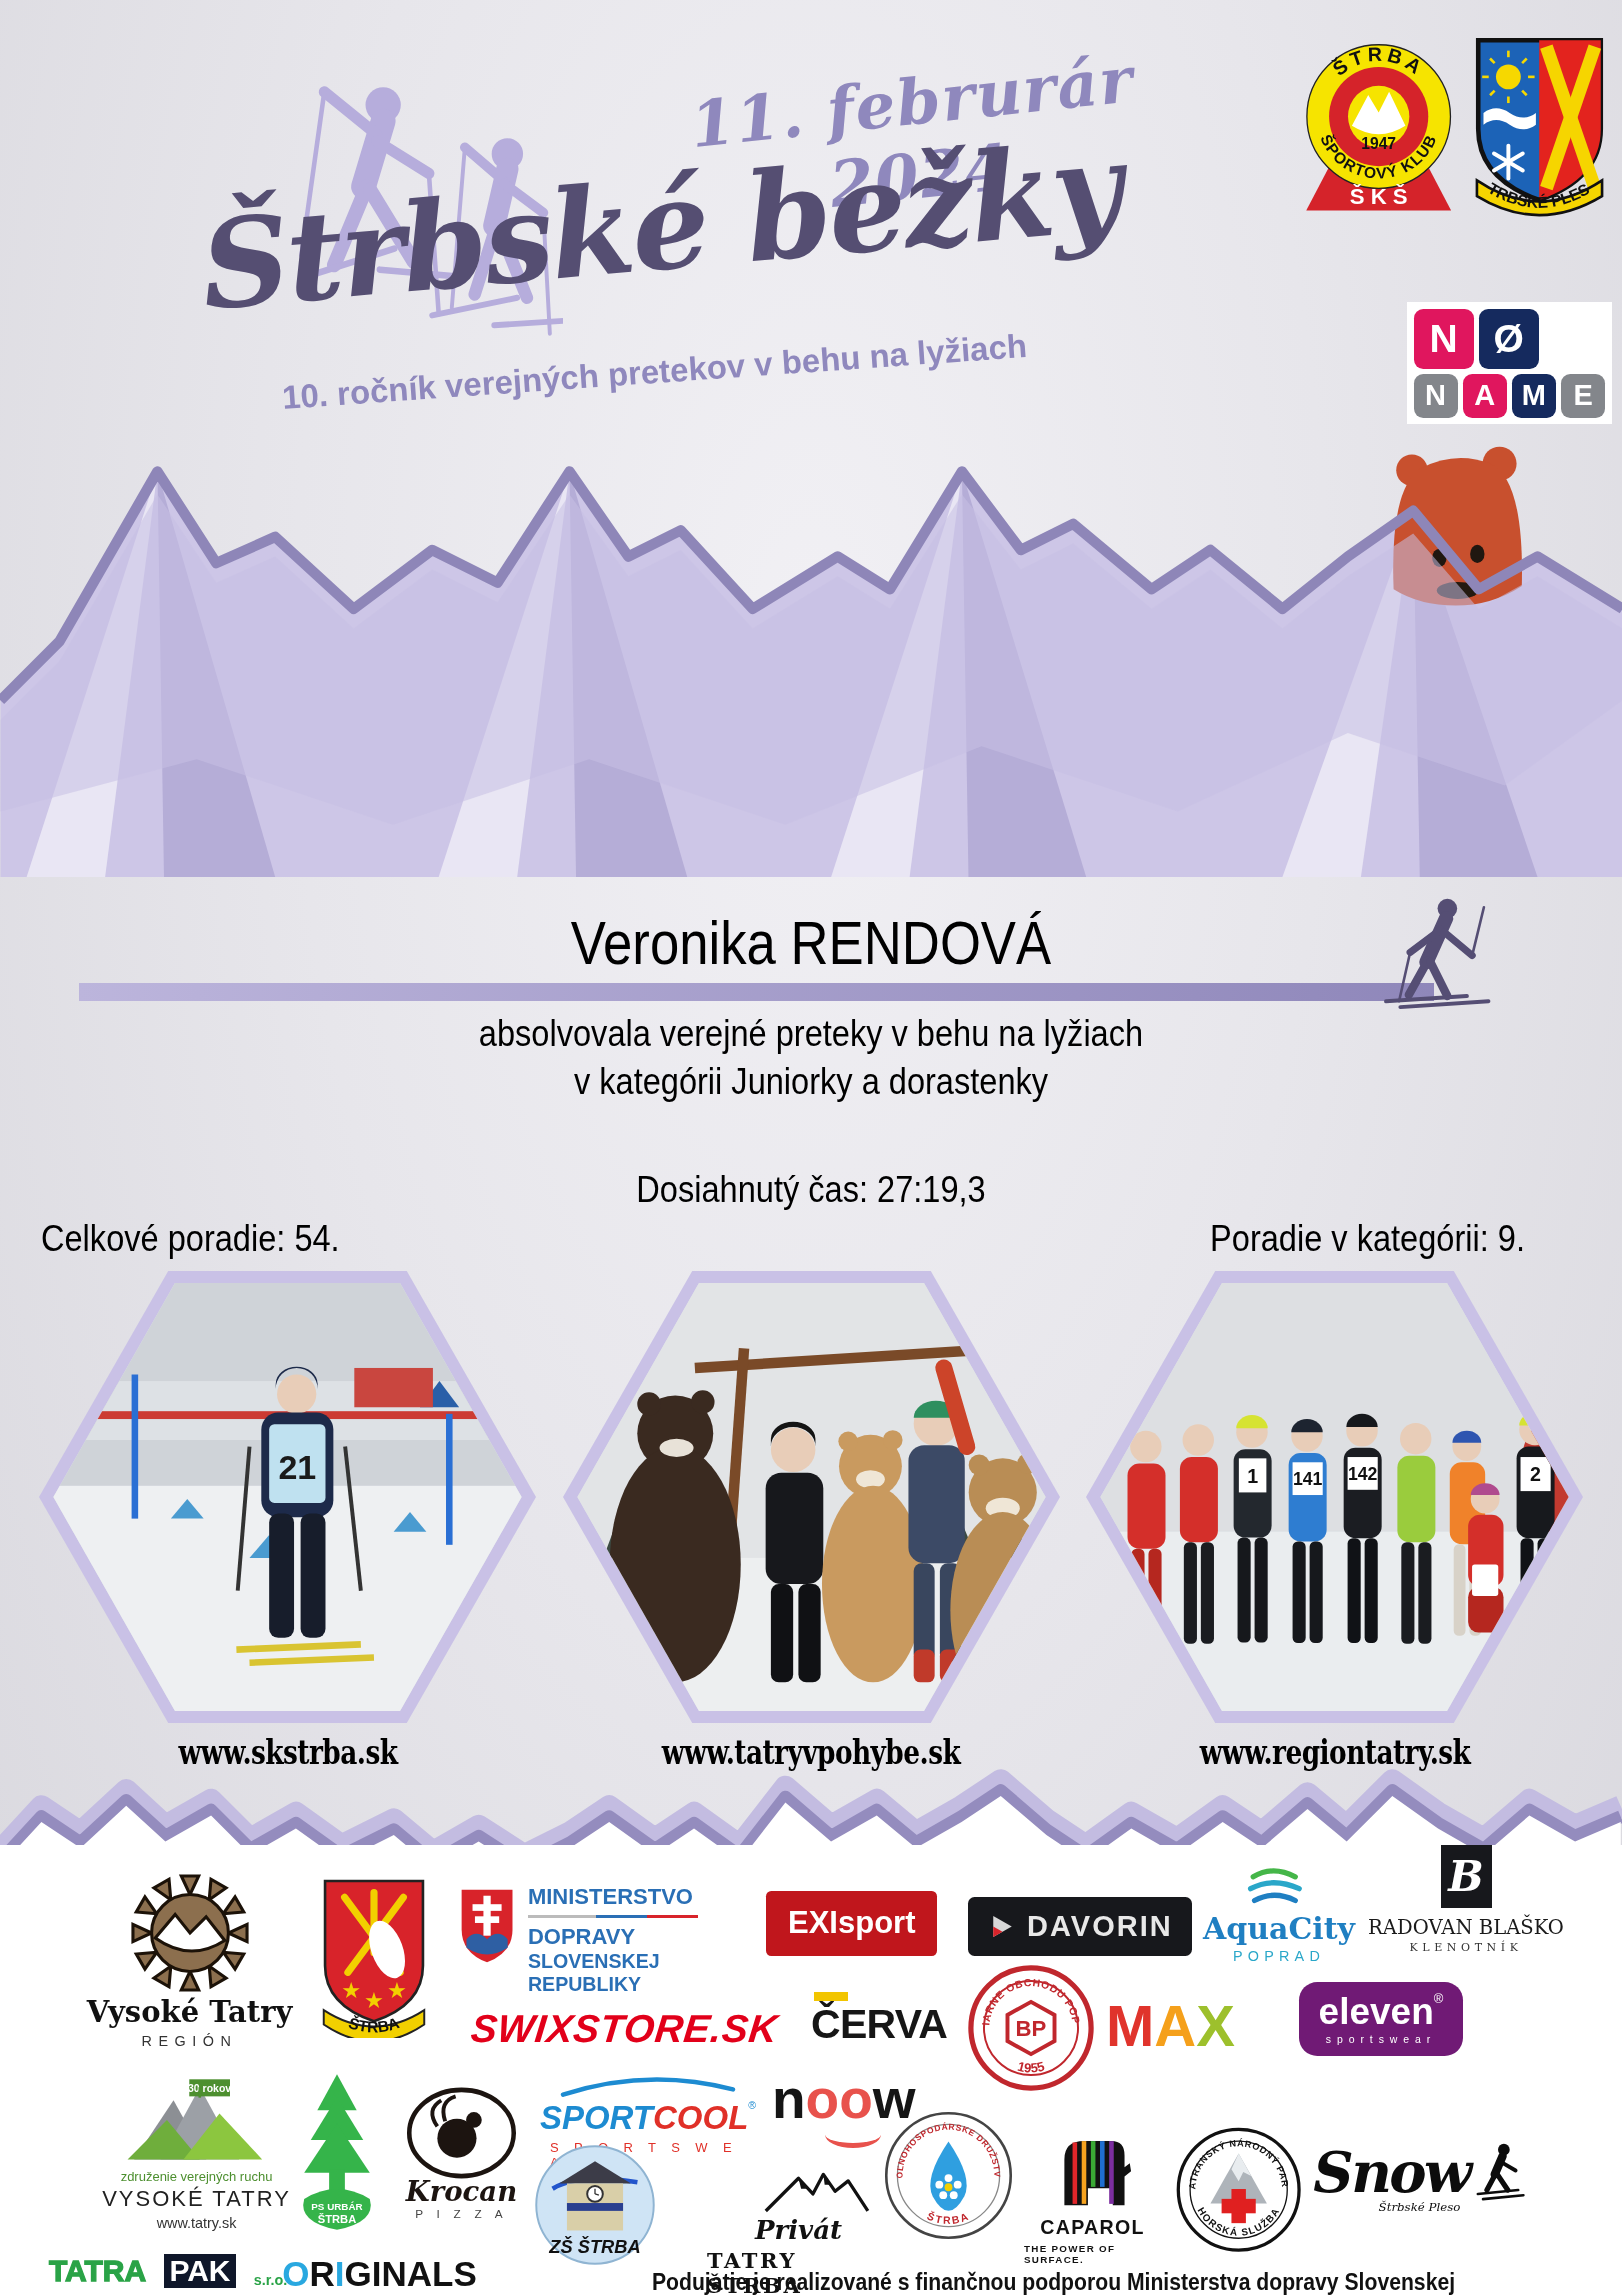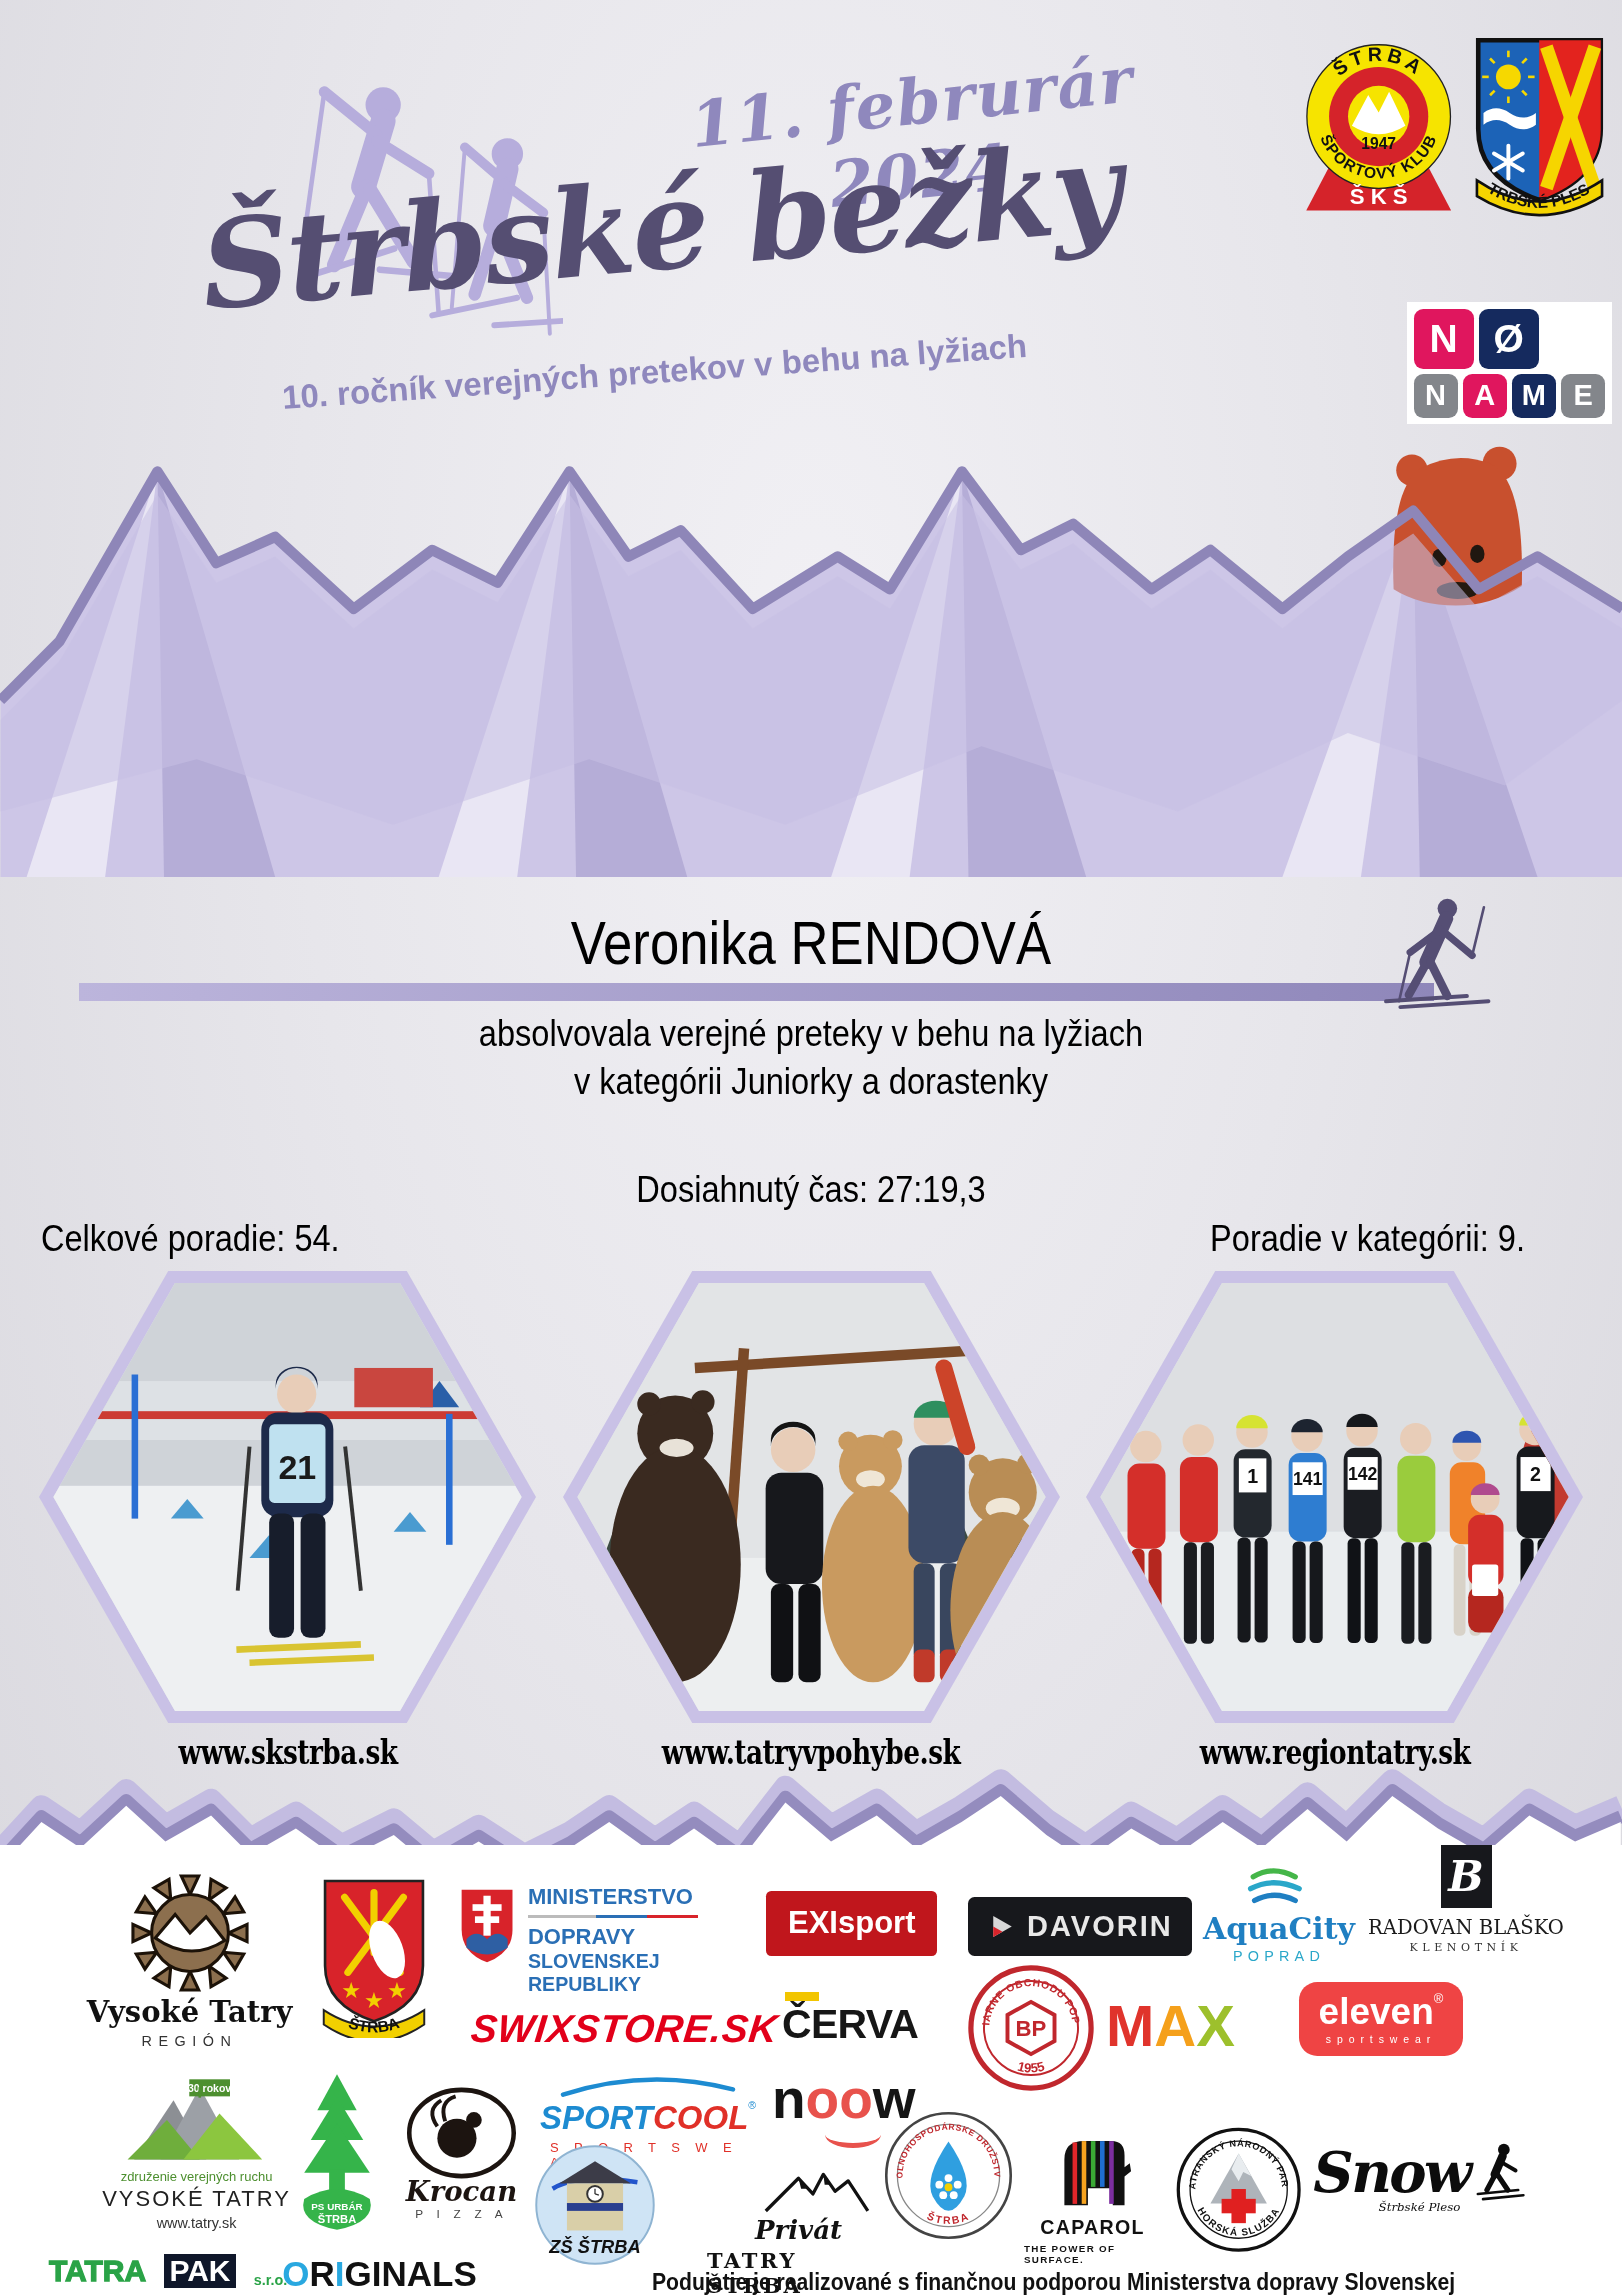--- a/index.html
+++ b/index.html
@@ -451,21 +451,21 @@
     <div class="lg" style="left:1368px;top:0px;width:196px">
       <div style="background:#17181c;width:51px;height:63px;display:flex;align-items:center;justify-content:center;font:700 italic 42px 'DejaVu Serif',serif;color:#fff">B</div>
       <div style="font:400 19.6px 'DejaVu Serif',serif;color:#1a1a1a;margin-top:7.9px">RADOVAN BLAŠKO</div>
       <div style="font:400 11px 'DejaVu Serif',serif;letter-spacing:4.6px;color:#333;margin-top:2.6px">KLENOTNÍK</div>
     </div>
 
     <div class="lg" style="left:471px;top:162px">
       <div style="font:900 italic 39px 'Liberation Sans',sans-serif;color:#e2001a;transform:skewX(-6deg);letter-spacing:0.7px">SWIXSTORE.SK</div>
     </div>
 
-    <div class="lg" style="left:782px;top:147px">
+    <div class="lg" style="left:811px;top:147px">
       <div style="width:34px;height:9.2px;background:#f2c500;align-self:flex-start;margin-left:2.6px"></div>
       <div style="font:900 41px 'Liberation Sans',sans-serif;color:#161616;letter-spacing:-0.7px">ČERVA</div>
     </div>
 
     <div class="lg" style="left:967px;top:119px">
       <svg width="128" height="128" viewBox="0 0 196 196">
         <circle cx="98" cy="98" r="92" fill="#fff" stroke="#c0272d" stroke-width="8"></circle>
         <circle cx="98" cy="98" r="72" fill="none" stroke="#c0272d" stroke-width="3"></circle>
         <defs>
           <path id="bopTop" d="M 34,98 A 64,64 0 0 1 162,98"></path>
@@ -478,21 +478,21 @@
       </svg>
     </div>
 
     <div class="lg" style="left:1106px;top:147px;flex-direction:row">
       <span style="font:900 58px 'Liberation Sans',sans-serif;color:#e0342c">M</span>
       <span style="font:900 58px 'Liberation Sans',sans-serif;color:#f5a01b">A</span>
       <span style="font:900 58px 'Liberation Sans',sans-serif;color:#9dc02c">X</span>
     </div>
 
     <div class="lg" style="left:1299px;top:137px">
-      <div style="background:#ef4444;border-radius:18.3px;padding:9.2px 19.6px 10.5px;display:flex;flex-direction:column;align-items:center">
+      <div style="background:#701a75;border-radius:18.3px;padding:9.2px 19.6px 10.5px;display:flex;flex-direction:column;align-items:center">
         <div style="display:flex;align-items:flex-start">
           <span style="font:700 37px 'Liberation Sans',sans-serif;color:#fff">eleven</span>
           <span style="font:400 13px 'Liberation Sans',sans-serif;color:#fff">®</span>
         </div>
         <div style="font:400 10.5px 'Liberation Sans',sans-serif;color:#fff;letter-spacing:5.9px">sportswear</div>
       </div>
     </div>
 
     <div class="lg" style="left:92px;top:229px;width:209px">
       <svg width="151" height="92" viewBox="0 0 230 140">

